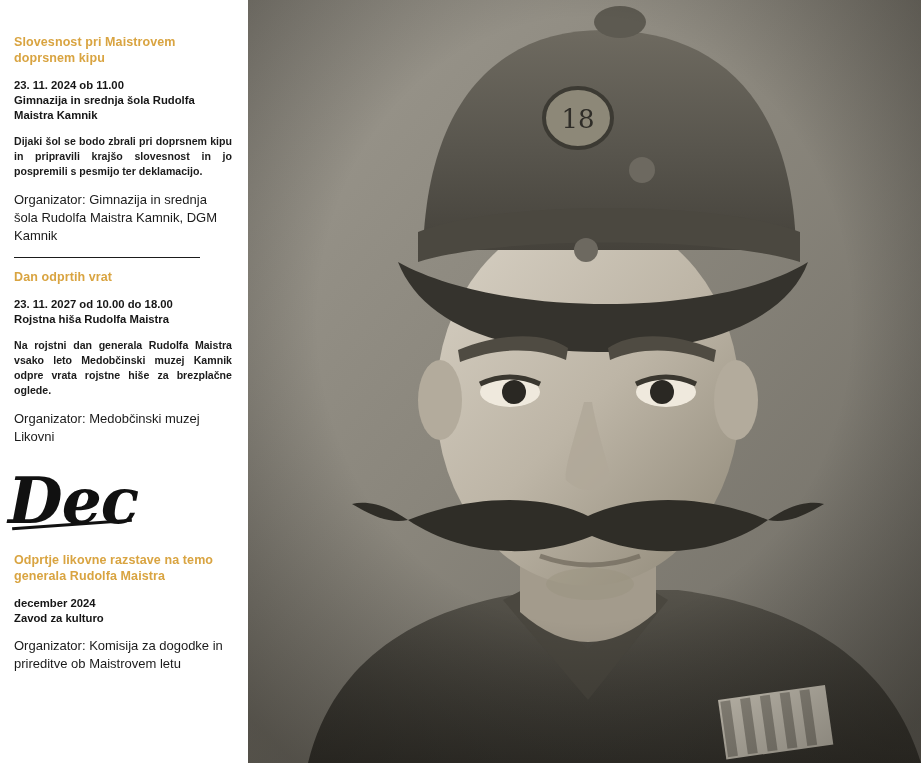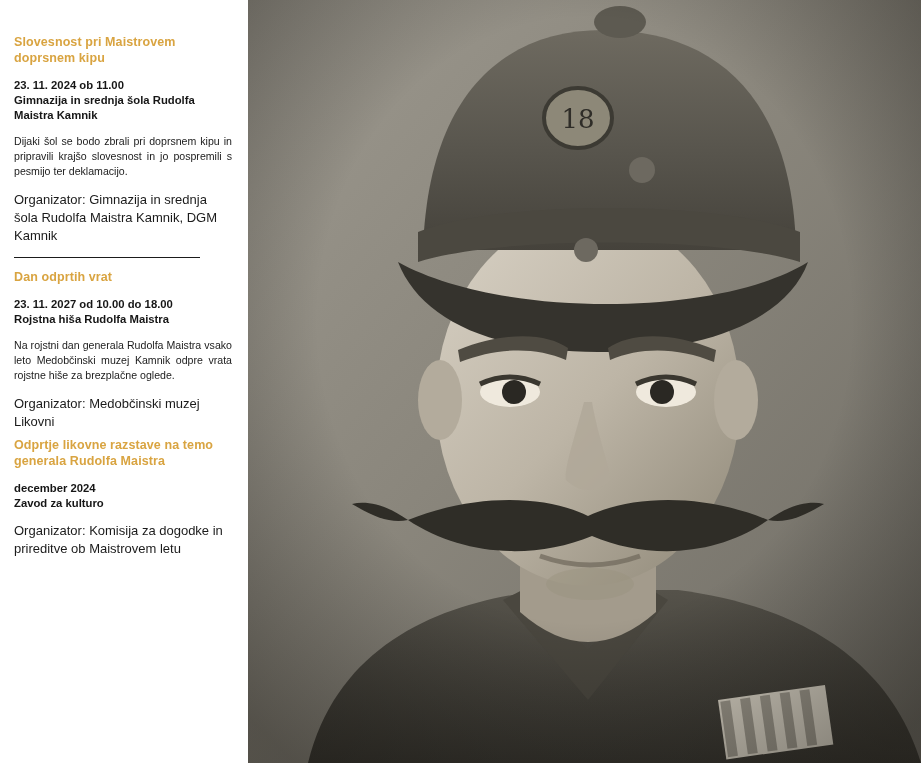--- a/index.html
+++ b/index.html
@@ -46,20 +46,21 @@
     margin-bottom: 11px;
   }
   .event-when .line2 { display: block; }
 
   .event-body {
     color: #1b1b1b;
     font-size: 10.6px;
     line-height: 1.42;
     text-align: justify;
     margin-bottom: 12px;
+    font-weight: bold;
   }
 
   .event-org {
     color: #1b1b1b;
     font-size: 13px;
     line-height: 1.38;
     margin-bottom: 4px;
   }
 
   .rule {
@@ -125,20 +126,21 @@
     <div class="event">
       <div class="event-title">Dan odprtih vrat</div>
       <div class="event-when">
         <span>23. 11. 2027 od 10.00 do 18.00</span>
         <span class="line2">Rojstna hiša Rudolfa Maistra</span>
       </div>
       <div class="event-body">Na rojstni dan generala Rudolfa Maistra vsako leto Medobčinski muzej Kamnik odpre vrata rojstne hiše za brezplačne oglede.</div>
       <div class="event-org">Organizator: Medobčinski muzej Likovni</div>
     </div>
 
+    <div class="month">Dec</div>
 
     <div class="event">
       <div class="event-title">Odprtje likovne razstave na temo generala Rudolfa Maistra</div>
       <div class="event-when">
         <span>december 2024</span>
         <span class="line2">Zavod za kulturo</span>
       </div>
       <div class="event-org">Organizator: Komisija za dogodke in prireditve ob Maistrovem letu</div>
     </div>
 

